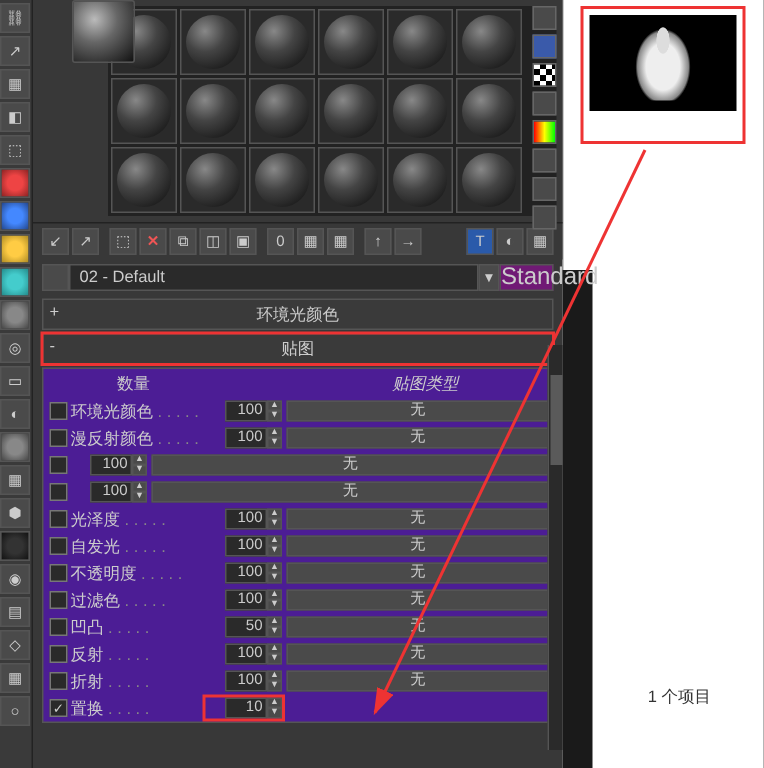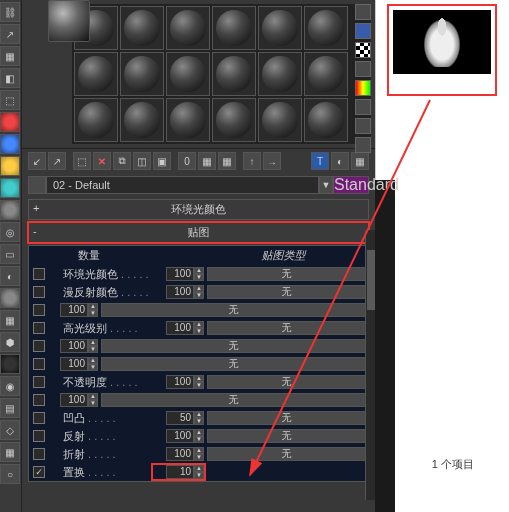--- a/index.html
+++ b/index.html
@@ -31,28 +31,28 @@
 .tb-sep { width: 3px; }
 .tb-rb { background: #2a5aaa; }
 .name-row { display: flex; gap: 0; padding: 3px 6px; align-items: center; }
 .dropper { width: 18px; height: 18px; background: #4a4a4a; border: 1px solid #555; }
 .name-input { flex: 1; background: #2a2a2a; border: 1px solid #555; color: #ccc; font-size: 11px; padding: 2px 6px; height: 18px; }
 .arrow-btn { width: 14px; height: 18px; background: #4a4a4a; border: 1px solid #555; color: #ccc; font-size: 9px; display: flex; align-items: center; justify-content: center; }
 .std-btn { width: 36px; height: 18px; background: #701a75; border: 1px solid #555; color: #ccc; font-size: 16px; text-align: center; line-height: 16px; }
 .rollout-hdr { background: #3a3a3a; color: #ccc; font-size: 11px; text-align: center; padding: 2px 0; border: 1px solid #555; margin: 2px 6px 0; position: relative; }
 .rollout-hdr .sign { position: absolute; left: 4px; }
 .rollout-hdr.boxed { outline: 2px solid #e33; outline-offset: -1px; }
-.maps-panel { margin: 2px 6px; border: 1px solid #555; background: #0f172a; }
+.maps-panel { margin: 2px 6px; border: 1px solid #555; background: #4c1d95; }
 .maps-header { display: flex; color: #ccc; font-size: 11px; padding: 2px 0; }
 .maps-header .c1 { flex: 0 0 120px; text-align: center; }
 .maps-header .c2 { flex: 0 0 50px; text-align: center; }
 .maps-header .c3 { flex: 1; text-align: center; font-style: italic; }
 .map-row { display: flex; align-items: center; gap: 0; padding: 0 2px; height: 18px; }
 .chk { width: 12px; height: 12px; border: 1px solid #777; background: #2a2a2a; margin: 0 2px; display: flex; align-items: center; justify-content: center; color: #ccc; font-size: 9px; }
-.map-label { flex: 0 0 90px; color: #ccc; font-size: 11px; white-space: nowrap; overflow: hidden; margin-left: 16px; }
+.map-label { flex: 0 0 90px; color: #ccc; font-size: 11px; white-space: nowrap; overflow: hidden; }
 .dots { color: #888; }
 .spinner { flex: 0 0 42px; display: flex; align-items: center; padding-left: 13px; }
 .spin-val { width: 28px; height: 14px; background: #2a2a2a; border: 1px solid #555; color: #ccc; font-size: 10px; text-align: right; padding: 0 2px; line-height: 12px; }
 .spin-btns { display: flex; flex-direction: column; }
 .spin-btn { width: 10px; height: 7px; background: #4a4a4a; border: 1px solid #555; font-size: 6px; line-height: 5px; text-align: center; color: #ccc; }
 .map-btn { flex: 1; height: 14px; background: #4a4a4a; border: 1px solid #555; color: #ccc; font-size: 10px; text-align: center; line-height: 12px; margin-left: 3px; }
 .hl-box { outline: 2px solid #e33; }
 .scrollbar { position: absolute; right: 0; top: 230px; width: 10px; height: 270px; background: #2a2a2a; border-left: 1px solid #555; }
 .scroll-thumb { width: 8px; height: 60px; background: #5a5a5a; margin: 20px 1px 0; }
 .file-panel { position: absolute; right: 8px; top: 4px; width: 118px; background: #fff; }
@@ -243,43 +243,44 @@
               <div class="spin-val">100</div>
               <div class="spin-btns">
                 <div class="spin-btn">▲</div>
                 <div class="spin-btn">▼</div>
               </div>
             </div>
             <div class="map-btn">无</div>
           </div>
           <div class="map-row">
             <div class="chk"></div>
-            <div class="map-label">高光级别 <span class="dots">. . . . .</span></div>
-            <div class="spinner">
-              <div class="spin-val">100</div>
-              <div class="spin-btns">
-                <div class="spin-btn">▲</div>
-                <div class="spin-btn">▼</div>
-              </div>
-            </div>
-            <div class="map-btn">无</div>
-          </div>
-          <div class="map-row">
-            <div class="chk"></div>
-            <div class="spinner">
-              <div class="spin-val">100</div>
-              <div class="spin-btns">
-                <div class="spin-btn">▲</div>
-                <div class="spin-btn">▼</div>
-              </div>
-            </div>
-            <div class="map-btn">无</div>
-          </div>
-          <div class="map-row">
-            <div class="chk"></div>
+            <div class="spinner">
+              <div class="spin-val">100</div>
+              <div class="spin-btns">
+                <div class="spin-btn">▲</div>
+                <div class="spin-btn">▼</div>
+              </div>
+            </div>
+            <div class="map-btn">无</div>
+          </div>
+          <div class="map-row">
+            <div class="chk"></div>
+            <div class="map-label">光泽度 <span class="dots">. . . . .</span></div>
+            <div class="spinner">
+              <div class="spin-val">100</div>
+              <div class="spin-btns">
+                <div class="spin-btn">▲</div>
+                <div class="spin-btn">▼</div>
+              </div>
+            </div>
+            <div class="map-btn">无</div>
+          </div>
+          <div class="map-row">
+            <div class="chk"></div>
+            <div class="map-label">自发光 <span class="dots">. . . . .</span></div>
             <div class="spinner">
               <div class="spin-val">100</div>
               <div class="spin-btns">
                 <div class="spin-btn">▲</div>
                 <div class="spin-btn">▼</div>
               </div>
             </div>
             <div class="map-btn">无</div>
           </div>
           <div class="map-row">
@@ -289,20 +290,21 @@
               <div class="spin-val">100</div>
               <div class="spin-btns">
                 <div class="spin-btn">▲</div>
                 <div class="spin-btn">▼</div>
               </div>
             </div>
             <div class="map-btn">无</div>
           </div>
           <div class="map-row">
             <div class="chk"></div>
+            <div class="map-label">过滤色 <span class="dots">. . . . .</span></div>
             <div class="spinner">
               <div class="spin-val">100</div>
               <div class="spin-btns">
                 <div class="spin-btn">▲</div>
                 <div class="spin-btn">▼</div>
               </div>
             </div>
             <div class="map-btn">无</div>
           </div>
           <div class="map-row">

